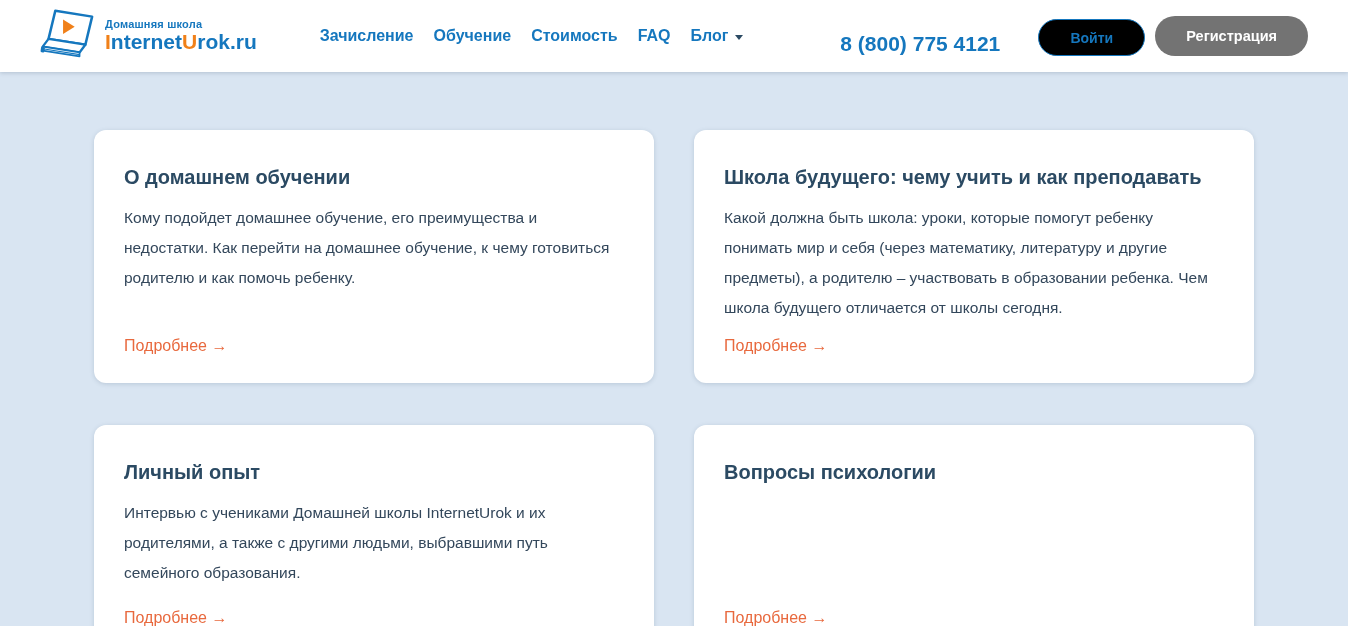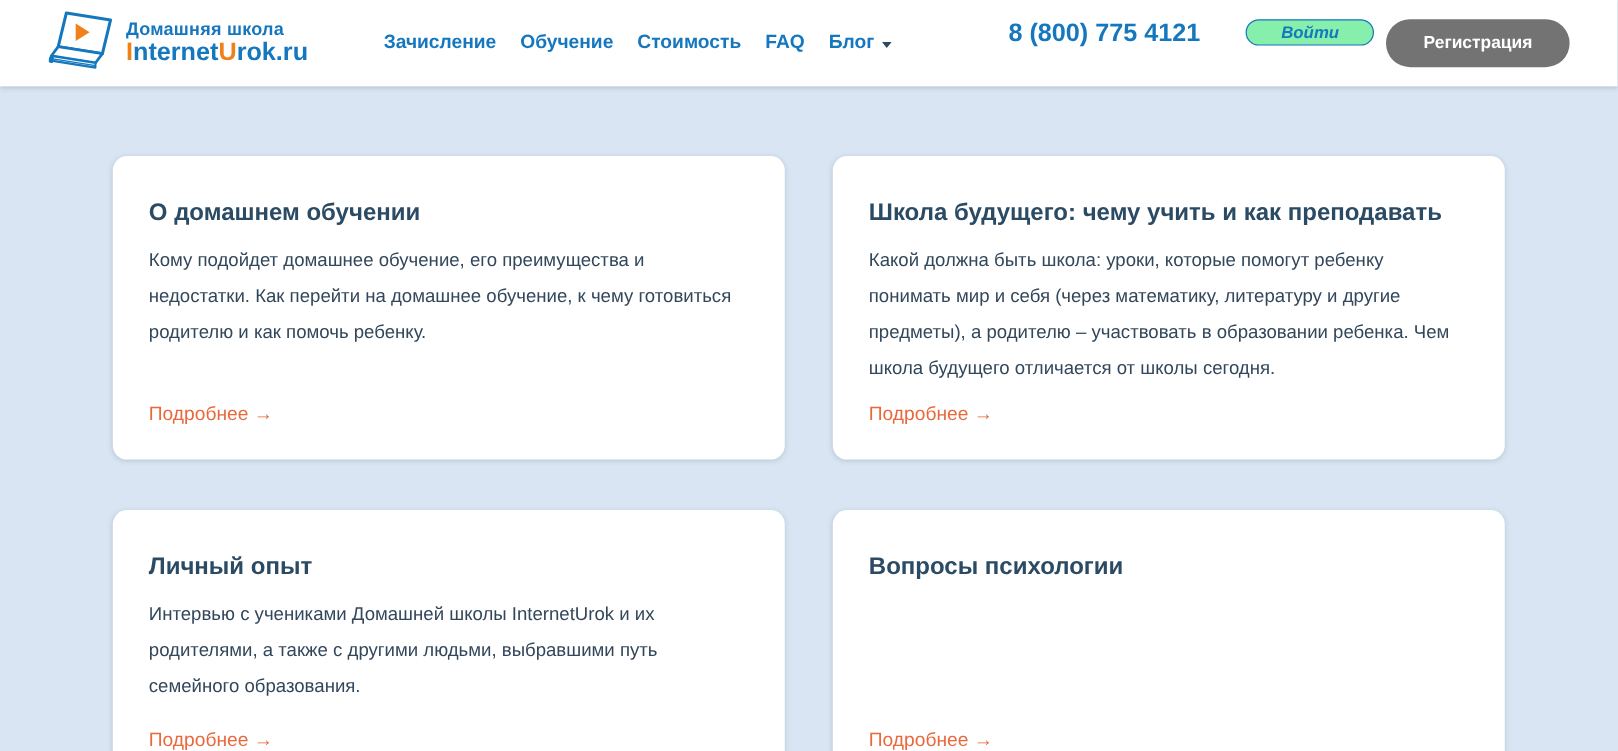--- a/index.html
+++ b/index.html
@@ -24,21 +24,21 @@
     display: flex;
     align-items: center;
     gap: 9px;
     cursor: pointer;
     flex: 0 0 auto;
   }
   .logo-icon svg { display: block; }
   .logo-text { line-height: 1.05; white-space: nowrap; }
   .logo-line1 {
     color: #1577be;
-    font-size: 15px;
+    font-size: 11px;
     font-weight: 700;
     letter-spacing: 0.2px;
   }
   .logo-line2 {
     color: #1577be;
     font-size: 21px;
     font-weight: 700;
   }
   .logo-accent { color: #f08019; }
 
@@ -64,21 +64,21 @@
     border-left: 4px solid transparent;
     border-right: 4px solid transparent;
     border-top: 5px solid #2b4a63;
     margin-left: 7px;
     margin-top: 2px;
   }
 
   .header-right {
     margin-left: auto;
     display: flex;
-    align-items: flex-start;
+    align-items: flex-end;
   }
   .phone {
     color: #1577be;
     font-size: 21px;
     font-weight: 700;
     white-space: nowrap;
     text-decoration: none;
     cursor: pointer;
   }
   .btn {
@@ -87,26 +87,25 @@
     justify-content: center;
     border-radius: 20px;
     font-family: "Liberation Sans", sans-serif;
     font-weight: 700;
     cursor: pointer;
     white-space: nowrap;
   }
   .btn-login {
     margin-left: 38px;
     width: 107px;
-    height: 22px;
-    background: #86efac;
+    height: 37px;
+    background: #000000;
     border: 1px solid #1577be;
     color: #1577be;
     font-size: 14px;
-    font-style: italic;
   }
   .btn-register {
     margin-left: 10px;
     height: 40px;
     padding: 0 31px;
     background: #737373;
     border: none;
     color: #ffffff;
     font-size: 14.5px;
   }

